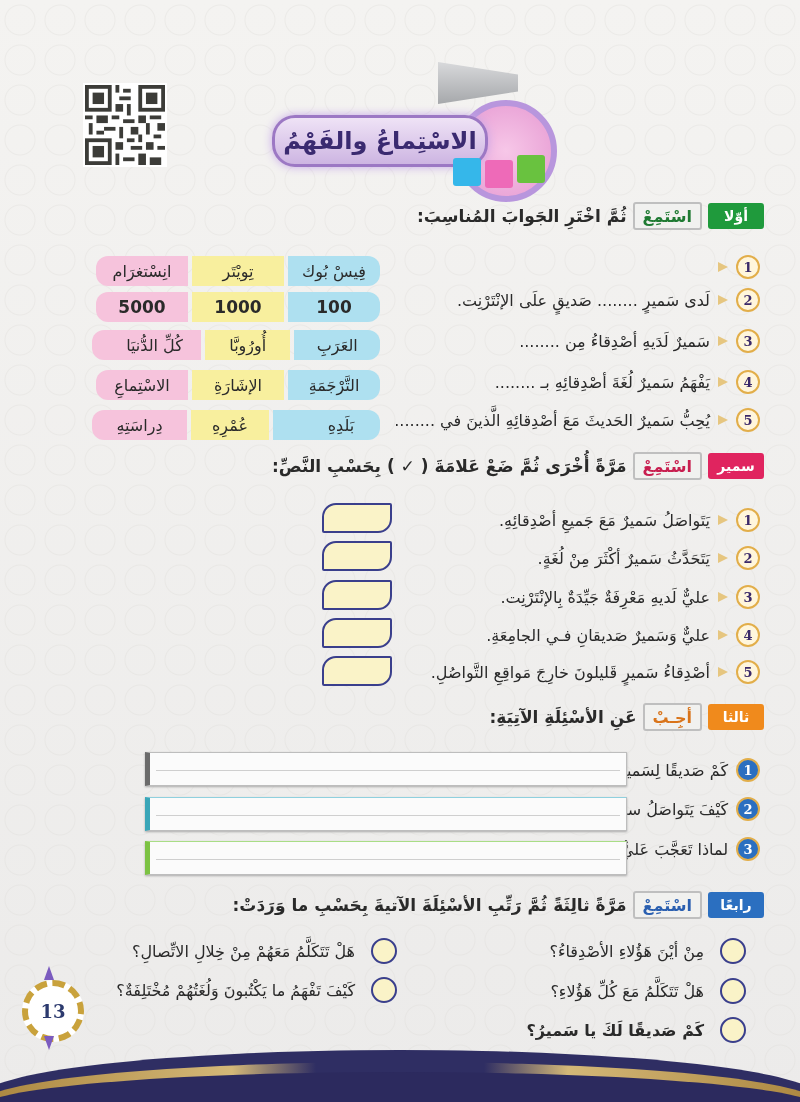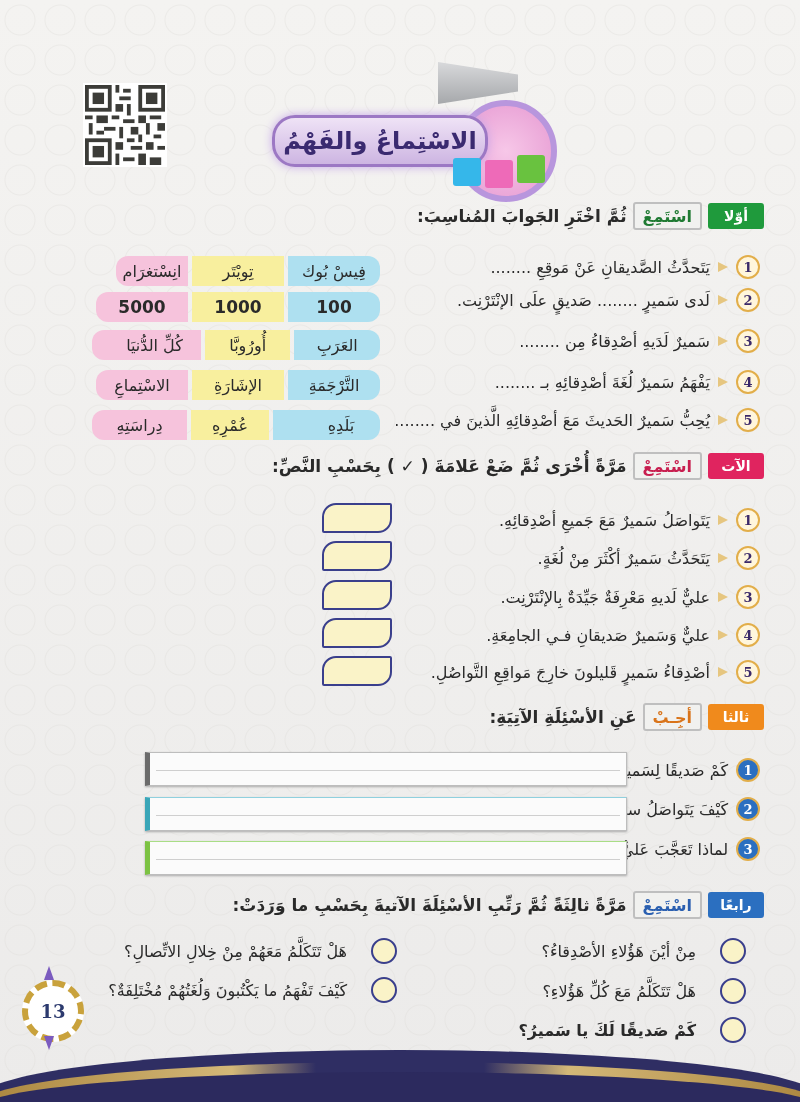--- a/index.html
+++ b/index.html
@@ -33,21 +33,21 @@
   .c-yel{background:#f8ef9e;}
   .c-pink{background:#f6c3dc;border-radius:12px 0 0 12px;}
   .bold{font-weight:bold;font-size:17px;}
   
   .chk{width:66px;height:26px;background:#faf3c8;border:2px solid #3a3f8c;border-radius:14px 2px 14px 2px;}
   
   .ans{left:145px;width:476px;height:32px;background:#fbfbfb;border:1px solid #bdbdbd;border-left-width:5px;box-shadow:0 1px 2px #aaa;}
   .ans .line{position:absolute;left:6px;right:6px;top:17px;border-top:1px solid #cfcfcf;}
   
   .circ{width:22px;height:22px;border-radius:50%;border:2px solid #3a3f8c;background:#faf3c8;}
-  .rank{height:28px;display:flex;flex-direction:row-reverse;align-items:center;gap:24px;}
+  .rank{height:28px;display:flex;flex-direction:row-reverse;align-items:center;gap:16px;}
   .rank .txt{font-size:16px;direction:rtl;white-space:nowrap;}
   
   .pgnum{left:22px;top:980px;width:50px;height:50px;border-radius:50%;border:6px dashed #c9a23c;background:#fff;display:flex;align-items:center;justify-content:center;font-family:"DejaVu Serif",serif;font-weight:bold;font-size:18px;color:#2c3a6e;}
   .footer{left:-20px;top:1050px;width:840px;height:80px;background:#2f2e63;border-radius:50% 50% 0 0/60% 60% 0 0;}
   .footer-gold{left:-20px;top:1062px;width:840px;height:70px;background:linear-gradient(90deg,#b88f3a,#e6c77a 30%,#2f2e63 40%,#2f2e63 60%,#e6c77a 70%,#b88f3a);border-radius:50% 50% 0 0/60% 60% 0 0;opacity:.9;}
   .footer-inner{left:-20px;top:1072px;width:840px;height:60px;background:#2c2a5e;border-radius:50% 50% 0 0/60% 60% 0 0;}
 </style>
 </head>
 <body>
 
@@ -111,21 +111,20 @@
 
   <div class="abs sec" style="top:202px;">
     <div class="badge" style="background:#1f9a3c;">أوّلا</div>
     <div class="tag" style="color:#1f7a32;">اسْتَمِعْ</div>
     <div class="sec-text">ثُمَّ اخْتَرِ الجَوابَ المُناسِبَ:</div>
   </div>
 
   <div class="abs item" style="top:254px;">
     <div class="num">1</div>
     <div class="flag"></div>
-    <div class="txt">يَتَحدَّثُ الصَّديقانِ عَنْ مَوقِعِ ........</div>
   </div>
   <div class="abs item" style="top:287px;">
     <div class="num">2</div>
     <div class="flag"></div>
     <div class="txt">لَدى سَميرٍ ........ صَديقٍ علَى الإنْتَرْنِت.</div>
   </div>
   <div class="abs item" style="top:328px;">
     <div class="num">3</div>
     <div class="flag"></div>
     <div class="txt">سَميرٌ لَدَيهِ أصْدِقاءُ مِن ........</div>
@@ -138,21 +137,21 @@
   <div class="abs item" style="top:407px;">
     <div class="num">5</div>
     <div class="flag"></div>
     <div class="txt">يُحِبُّ سَميرٌ الحَديثَ مَعَ أصْدِقائِهِ الَّذينَ في ........</div>
   </div>
 
   <div class="abs" style="left:92px;top:256px;width:288px;">
     <div style="display:flex;flex-direction:row-reverse;gap:4px;margin-bottom:6px;">
       <div class="opt c-blue" style="width:92px;">فِيسْ بُوك</div>
       <div class="opt c-yel" style="width:92px;">تِويْتَر</div>
-      <div class="opt c-pink" style="width:72px;">انِسْتغرَام</div>
+      <div class="opt c-pink" style="width:92px;">انِسْتغرَام</div>
     </div>
     <div style="display:flex;flex-direction:row-reverse;gap:4px;margin-bottom:8px;">
       <div class="opt c-blue bold" style="width:92px;">100</div>
       <div class="opt c-yel bold" style="width:92px;">1000</div>
       <div class="opt c-pink bold" style="width:92px;">5000</div>
     </div>
     <div style="display:flex;flex-direction:row-reverse;gap:4px;margin-bottom:10px;">
       <div class="opt c-blue" style="width:92px;">العَرَبِ</div>
       <div class="opt c-yel" style="width:92px;">أُورُوبَّا</div>
       <div class="opt c-pink" style="width:100px;padding-left:16px;">كُلِّ الدُّنيَا</div>
@@ -163,21 +162,21 @@
       <div class="opt c-pink" style="width:92px;text-align:right;">الاسْتِماعِ</div>
     </div>
     <div style="display:flex;flex-direction:row-reverse;gap:4px;">
       <div class="opt c-blue" style="width:92px;padding-left:29px;">بَلَدِهِ</div>
       <div class="opt c-yel" style="width:92px;">عُمْرِهِ</div>
       <div class="opt c-pink" style="width:112px;">دِراسَتِهِ</div>
     </div>
   </div>
 
   <div class="abs sec" style="top:452px;">
-    <div class="badge" style="background:#e0245f;">الآت</div>
+    <div class="badge" style="background:#e0245f;">سمير</div>
     <div class="tag" style="color:#c81e4f;">اسْتَمِعْ</div>
     <div class="sec-text">مَرَّةً أُخْرَى ثُمَّ ضَعْ عَلامَةَ ( ✓ ) بِحَسْبِ النَّصِّ:</div>
   </div>
 
   <div class="abs item" style="top:507px;">
     <div class="num">1</div>
     <div class="flag"></div>
     <div class="txt">يَتَواصَلُ سَميرٌ مَعَ جَميعِ أصْدِقائِهِ.</div>
   </div>
   <div class="abs item" style="top:545px;">

